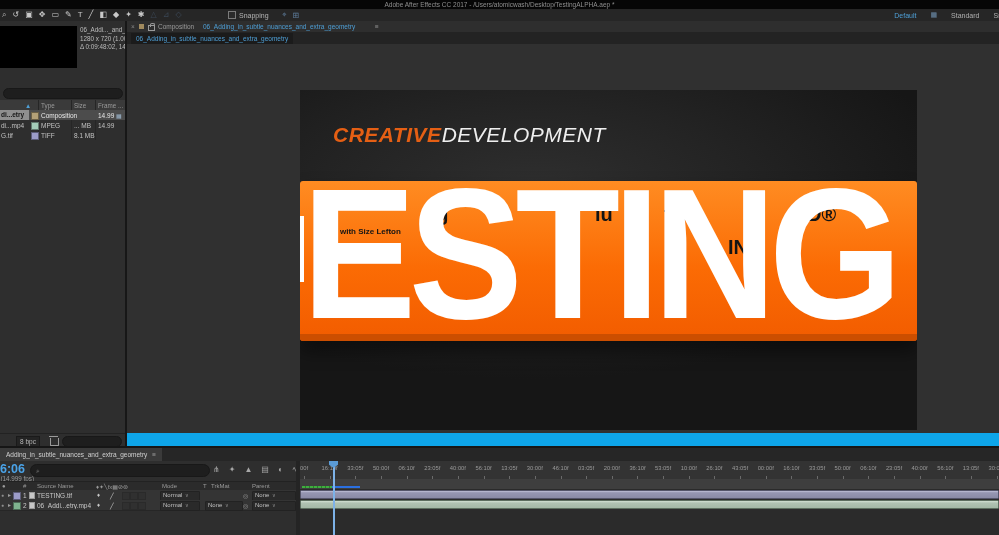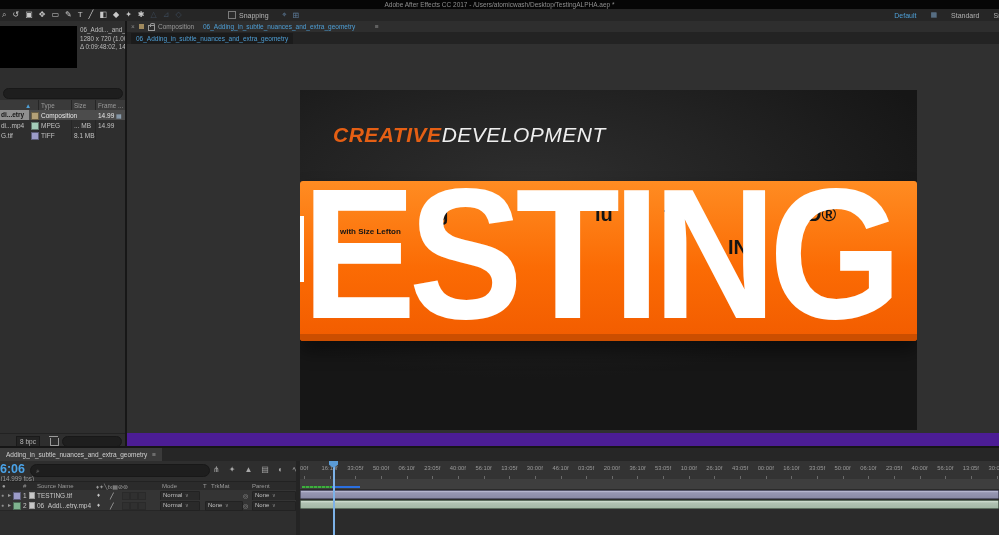--- a/index.html
+++ b/index.html
@@ -42,21 +42,21 @@
   .pbadge{position:absolute;left:116px;top:1.5px;font-size:6px;color:#9fb8cf;}
   #proj-bottom{left:0;top:412px;width:125px;height:14px;background:#2e2e2e;border-top:1px solid #222;}
   #bpc-chip{position:absolute;left:16px;top:2px;padding:1px 3px;background:#242424;border:1px solid #1a1a1a;color:#b8b8b8;font-size:6.5px;}
   .trash{position:absolute;left:50px;top:4px;width:7px;height:7px;border:1px solid #9a9a9a;border-top:none;border-radius:0 0 1px 1px;}
   .trash::before{content:"";position:absolute;left:-2px;top:-2px;width:9px;height:1px;background:#9a9a9a;}
   #proj-bottom-pill{left:62px;top:2px;width:58px;height:9px;position:absolute;}
   
   #vdiv{left:125px;top:21px;width:2px;height:426px;background:#171717;}
   #hdiv{left:0;top:446px;width:999px;height:2px;background:#161616;}
   
-  #comp-panel{left:127px;top:21px;width:872px;height:425px;background:#4c1d95;}
+  #comp-panel{left:127px;top:21px;width:872px;height:425px;background:#0ea5e9;}
   #comp-header{left:0;top:0;width:872px;height:11px;background:#2e2e2e;font-size:6.5px;line-height:11px;color:#9a9a9a;}
   #comp-header .close{position:absolute;left:4px;color:#8a8a8a;}
   #comp-header .sq{position:absolute;left:12px;top:3px;width:5px;height:5px;background:#a08a5e;}
   #comp-header .lock{position:absolute;left:21px;top:3.5px;width:5px;height:4px;border:1px solid #9a9a9a;}
   #comp-header .lock::before{content:"";position:absolute;left:1px;top:-3px;width:3px;height:3px;border:1px solid #9a9a9a;border-bottom:none;border-radius:2px 2px 0 0;}
   #comp-header .lbl{position:absolute;left:31px;}
   #comp-header .cname{position:absolute;left:76px;color:#4e9fd6;}
   #comp-header .menu{position:absolute;left:248px;color:#8f8f8f;}
   #comp-tabrow{left:0;top:11px;width:872px;height:12px;background:#232323;border-bottom:1px solid #1b1b1b;}
   #comp-tab{position:absolute;left:4px;top:1px;height:11px;padding:0 5px;background:#1b1b1b;color:#4e9fd6;

